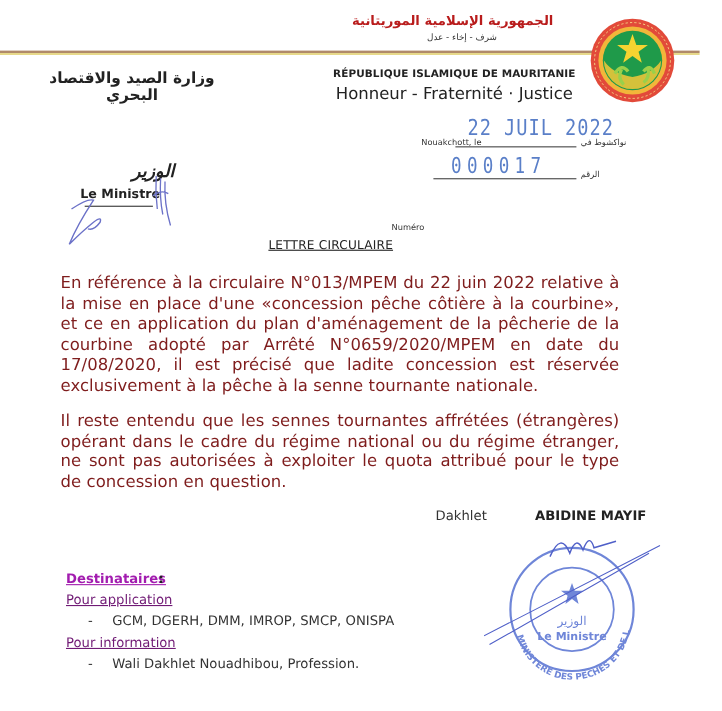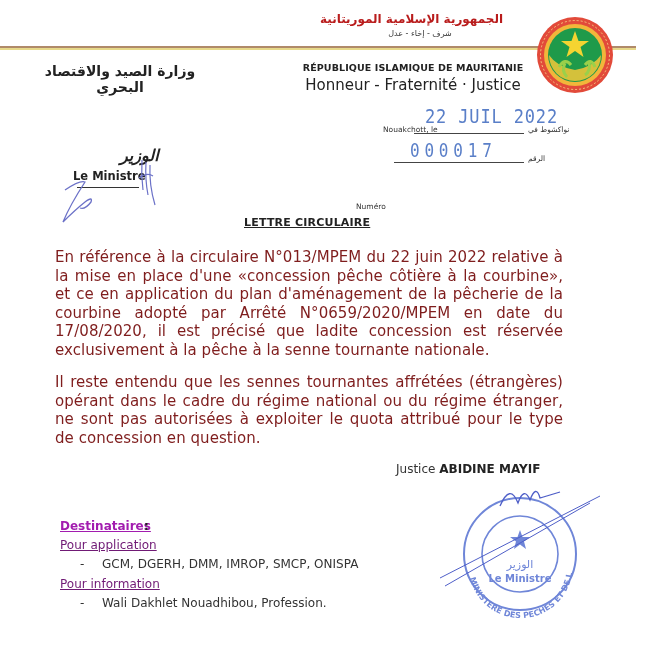--- a/index.html
+++ b/index.html
@@ -31,30 +31,30 @@
   .date-stamp { left:425px; top:104px; font-family:"DejaVu Sans Mono", monospace; font-size:20px; color:#5a7fc8; letter-spacing:1px; transform:scaleX(0.85); transform-origin:left; }
   .num-stamp { left:410px; top:138px; font-family:"DejaVu Sans Mono", monospace; font-size:20px; color:#5a7fc8; letter-spacing:6px; transform:scaleX(0.8); transform-origin:left; }
 
   
   .ar-minister { left:120px; top:146px; font-size:16px; font-style:italic; font-weight:bold; color:#222; direction:rtl; }
   .fr-minister { left:73px; top:169px; font-size:11.5px; font-weight:bold; color:#222; }
   .min-line { left:77px; top:187px; width:62px; border-bottom:1px solid #333; }
   .sig1 { left:55px; top:150px; width:120px; height:80px; }
 
   
-  .doc-title { left:244px; top:216px; font-size:11px; font-weight:bold; text-decoration:underline; color:#222; letter-spacing:0.2px; }
+  .doc-title { left:244px; top:216px; font-size:11px; font-weight:normal; text-decoration:underline; color:#222; letter-spacing:0.2px; }
 
   
   .para { left:55px; width:508px; font-size:15px; line-height:18.5px; text-align:justify; color:#7f1d1d; font-family:"DejaVu Sans", sans-serif; letter-spacing:0.05px; }
   .p1 { top:248px; }
   .p2 { top:373px; }
 
   
   .signatory { left:396px; top:462px; font-size:12px; color:#333; }
-  .signatory b { color:#222; }
+  .signatory b { color:#222;margin-left:40px; }
 
   
   .stamp { left:440px; top:478px; width:170px; height:140px; }
 
   
   .dest-title { left:60px; top:519px; font-size:12px; font-weight:bold; text-decoration:underline; color:#a21caf; }
   .dest-colon { left:144px; top:519px; font-size:12px; font-weight:bold; color:#222; }
   .grp-lbl { left:60px; font-size:12px; text-decoration:underline; color:#701a75; }
   .grp1 { top:538px; }
   .grp2 { top:577px; }
@@ -107,21 +107,21 @@
     <path d="M87 10 Q86 25 88 40 M91 12 Q90 30 93 45 M84 28 Q92 22 98 26 M95 15 Q94 35 100 55" stroke="#6c72c8" stroke-width="1.2" fill="none"></path>
   </svg>
 </div>
 
 <div class="abs doc-title">LETTRE CIRCULAIRE</div>
 
 <div class="abs para p1">En référence à la circulaire N°013/MPEM du 22 juin 2022  relative à la mise en place  d'une «concession pêche côtière  à la courbine», et ce en application du plan d'aménagement de la pêcherie de la courbine adopté par Arrêté N°0659/2020/MPEM en date du 17/08/2020, il est précisé que ladite concession est réservée exclusivement à la pêche à la senne tournante nationale.</div>
 <div class="abs para p2">Il reste entendu que les sennes tournantes affrétées (étrangères) opérant dans le cadre  du régime national ou du régime étranger, ne sont pas autorisées à exploiter le quota attribué pour le type de concession en question.</div>
 
 <div class="abs signatory">
-  <span>Justice</span>
+  <span>Dakhlet</span>
   <b>ABIDINE MAYIF</b>
 </div>
 
 <div class="abs stamp">
   <svg width="170" height="140" viewBox="0 0 170 140">
     <circle cx="80" cy="76" r="56" fill="none" stroke="#6f86d8" stroke-width="2"></circle>
     <circle cx="80" cy="76" r="38" fill="none" stroke="#6f86d8" stroke-width="1.6"></circle>
     <polygon points="80,52 82.5,59 90,59 84,63.5 86,71 80,66.5 74,71 76,63.5 70,59 77.5,59" fill="#6f86d8"></polygon>
     <text x="80" y="90" text-anchor="middle" font-size="11" fill="#6f86d8" font-family="DejaVu Sans, sans-serif">الوزير</text>
     <text x="80" y="104" text-anchor="middle" font-size="10" font-weight="bold" fill="#6f86d8" font-family="DejaVu Sans, sans-serif">Le Ministre</text>

